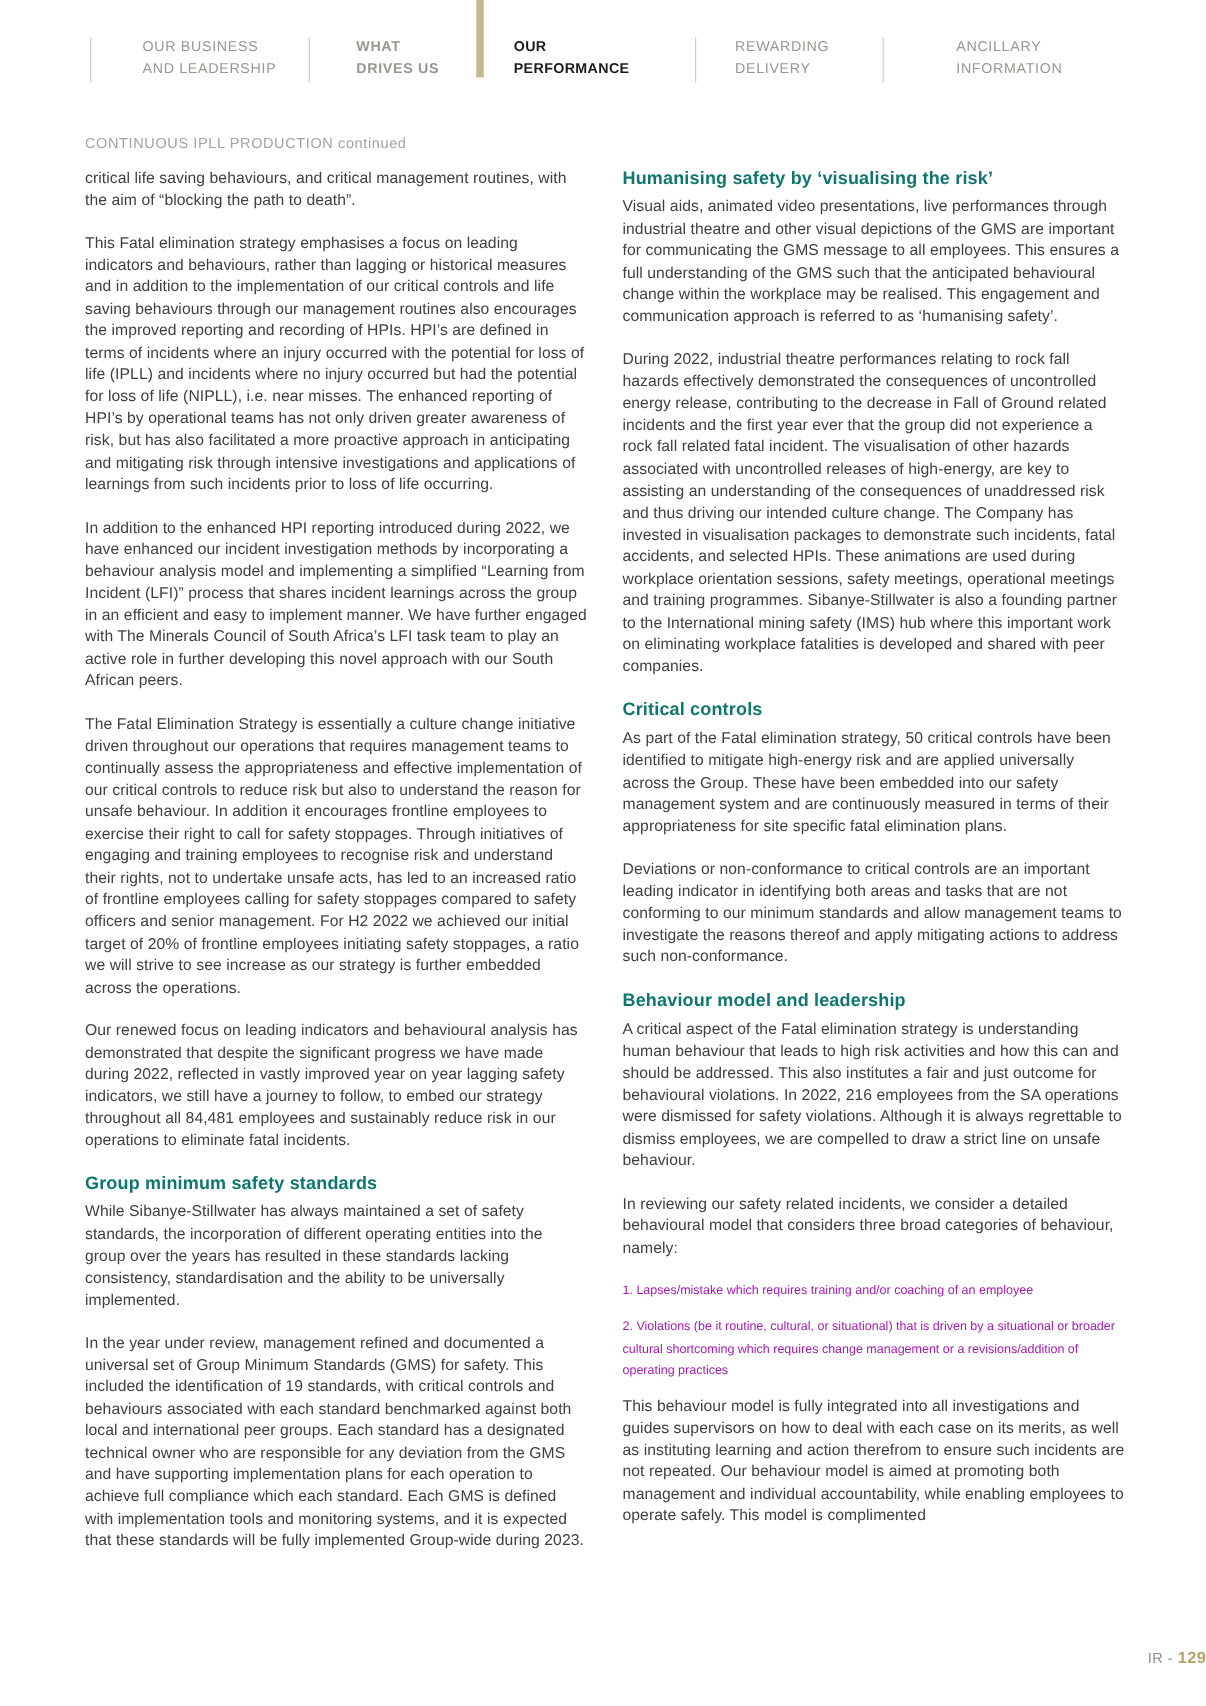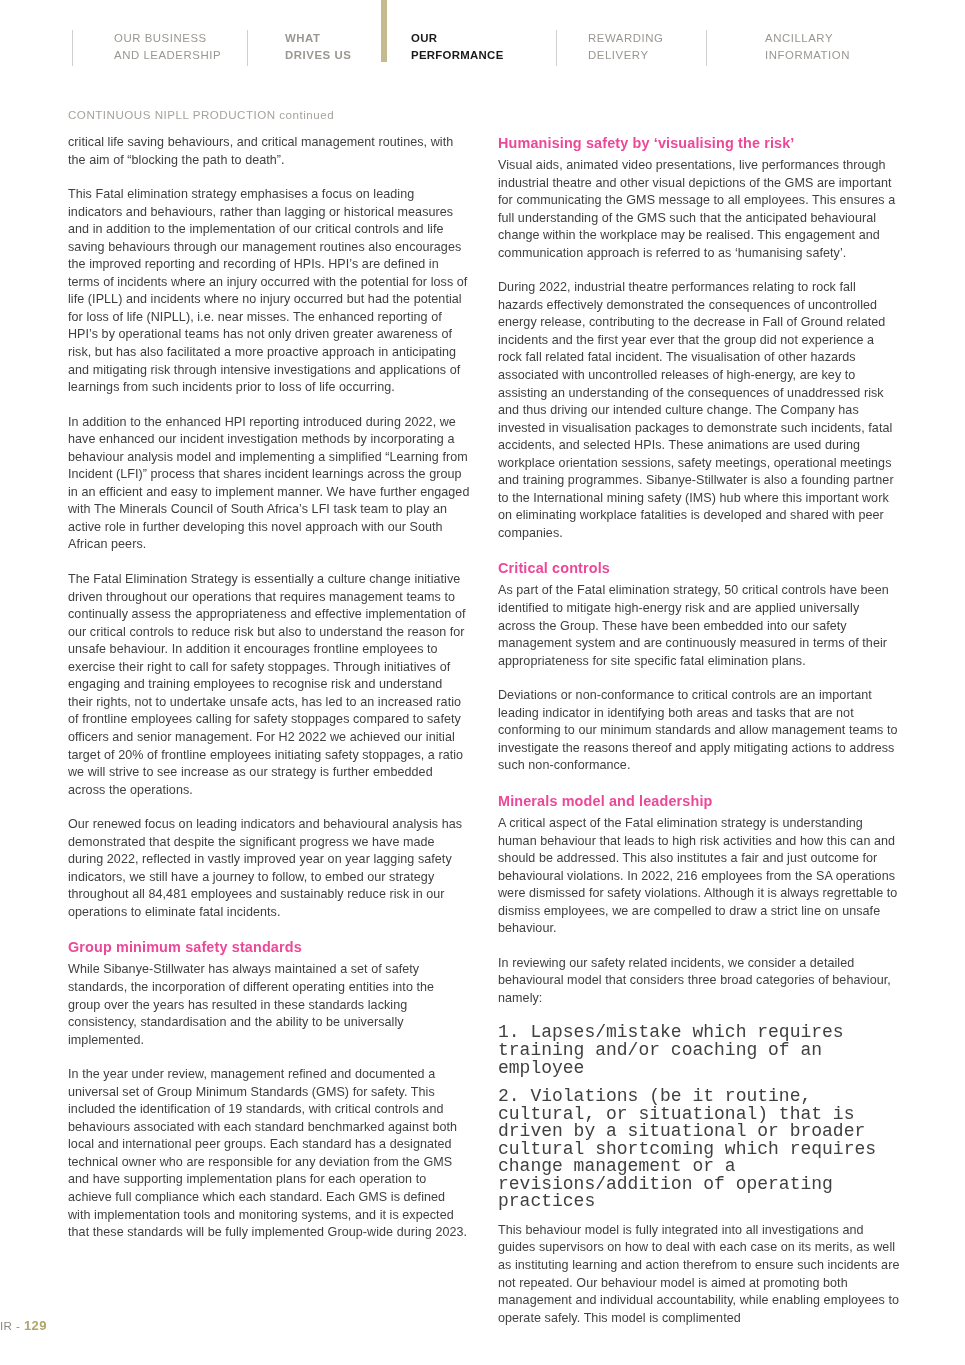--- a/index.html
+++ b/index.html
@@ -81,41 +81,40 @@
     font-size: 12.55px;
     line-height: 17.55px;
     color: #3f3f3f;
     letter-spacing: 0.005em;
   }
   h2.sec {
     margin: 7px 0 4px 0;
     font-size: 14.4px;
     line-height: 19px;
     font-weight: bold;
-    color: #ec4899;
+    color: #0f766e;
     letter-spacing: 0.01em;
   }
   h2.sec.first {
     margin-top: 0;
   }
   .listitem {
     margin: 0 0 11px 0;
-    font-size: 18px;
+    font-size: 10px;
     line-height: 17.55px;
-    color: #404040;
-    font-family: Liberation Mono, monospace;
+    color: #a21caf;
   }
 
   
   .footer {
     position: absolute;
     left: 0;
     top: 1318px;
     width: 965px;
-    text-align: left;
+    text-align: right;
     font-size: 11.6px;
     letter-spacing: 0.4px;
   }
   .footer .pre {
     color: #8d8a85;
   }
   .footer .num {
     color: #b3a469;
     font-weight: bold;
     font-size: 13px;
@@ -135,21 +134,21 @@
     <div class="nav-item" style="left: 285px; font-weight: bold;">WHAT
 DRIVES US</div>
     <div class="nav-item active" style="left: 411px;">OUR
 PERFORMANCE</div>
     <div class="nav-item" style="left: 588px;">REWARDING
 DELIVERY</div>
     <div class="nav-item" style="left: 737px; margin-left: 28px;">ANCILLARY
 INFORMATION</div>
   </div>
 
-<div class="eyebrow">CONTINUOUS NIPLL PRODUCTION continued</div>
+<div class="eyebrow">CONTINUOUS IPLL PRODUCTION continued</div>
 
 <div class="columns">
 
   <div class="col">
     <p class="body">critical life saving behaviours, and critical management routines, with the aim of “blocking the path to death”.</p>
     <p class="body">This Fatal elimination strategy emphasises a focus on leading indicators and behaviours, rather than lagging or historical measures and in addition to the implementation of our critical controls and life saving behaviours through our management routines also encourages the improved reporting and recording of HPIs. HPI’s are defined in terms of incidents where an injury occurred with the potential for loss of life (IPLL) and incidents where no injury occurred but had the potential for loss of life (NIPLL), i.e. near misses. The enhanced reporting of HPI’s by operational teams has not only driven greater awareness of risk, but has also facilitated a more proactive approach in anticipating and mitigating risk through intensive investigations and applications of learnings from such incidents prior to loss of life occurring.</p>
     <p class="body">In addition to the enhanced HPI reporting introduced during 2022, we have enhanced our incident investigation methods by incorporating a behaviour analysis model and implementing a simplified “Learning from Incident (LFI)” process that shares incident learnings across the group in an efficient and easy to implement manner. We have further engaged with The Minerals Council of South Africa’s LFI task team to play an active role in further developing this novel approach with our South African peers.</p>
     <p class="body">The Fatal Elimination Strategy is essentially a culture change initiative driven throughout our operations that requires management teams to continually assess the appropriateness and effective implementation of our critical controls to reduce risk but also to understand the reason for unsafe behaviour.  In addition it encourages frontline employees to exercise their right to call for safety stoppages. Through initiatives of engaging and training employees to recognise risk and understand their rights, not to undertake unsafe acts, has led to an increased ratio of frontline employees calling for safety stoppages compared to safety officers and senior management. For H2 2022 we achieved our initial target of 20% of frontline employees initiating safety stoppages, a ratio we will strive to see increase as our strategy is further embedded across the operations.</p>
     <p class="body">Our renewed focus on leading indicators and behavioural analysis has demonstrated that despite the significant progress we have made during 2022, reflected in vastly improved year on year lagging safety indicators, we still have  a journey to follow, to embed our strategy throughout all 84,481 employees and sustainably reduce risk in our operations to eliminate fatal incidents.</p>
 
@@ -160,21 +159,21 @@
 
   <div class="col">
     <h2 class="sec first">Humanising safety by ‘visualising the risk’</h2>
     <p class="body">Visual aids, animated video presentations, live performances through industrial theatre and other visual depictions of the GMS are important for communicating the GMS message to all employees.  This ensures a full understanding of the GMS such that the anticipated behavioural change within the workplace may be realised. This engagement and communication approach is referred to as ‘humanising safety’.</p>
     <p class="body">During 2022, industrial theatre performances relating to rock fall hazards effectively demonstrated the consequences of uncontrolled energy release, contributing to the decrease in Fall of Ground related incidents and the first year ever that the group did not experience a rock fall related fatal incident. The visualisation of other hazards associated with uncontrolled releases of high-energy, are key to assisting an understanding of the consequences of unaddressed risk and thus driving our intended culture change. The Company has invested in visualisation packages to demonstrate such incidents, fatal accidents, and selected HPIs. These animations are used during workplace orientation sessions, safety meetings, operational meetings and training programmes. Sibanye-Stillwater is also a founding partner to the International mining safety (IMS) hub where this important work on eliminating workplace fatalities is developed and shared with peer companies.</p>
 
     <h2 class="sec">Critical controls</h2>
     <p class="body">As part of the Fatal elimination strategy, 50 critical controls have been identified to mitigate high-energy risk and are applied universally across the Group. These have been embedded into our safety management system and are continuously measured in terms of their appropriateness for site specific fatal elimination plans.</p>
     <p class="body">Deviations or non-conformance to critical controls are an important leading indicator in identifying both areas and tasks that are not conforming to our minimum standards and allow management teams to investigate the reasons thereof and apply mitigating actions to address such non-conformance.</p>
 
-    <h2 class="sec">Minerals model and leadership</h2>
+    <h2 class="sec">Behaviour model and leadership</h2>
     <p class="body">A critical aspect of the Fatal elimination strategy is understanding human behaviour that leads to high risk activities and how this can and should be addressed. This also institutes a fair and just outcome for behavioural violations. In 2022, 216 employees from the SA operations were dismissed for safety violations. Although it is always regrettable to dismiss employees, we are compelled to draw a strict line on unsafe behaviour.</p>
     <p class="body">In reviewing our safety related incidents, we consider a detailed behavioural model that considers three broad categories of behaviour, namely:</p>
 
     <p class="listitem">1. Lapses/mistake which requires training and/or coaching of an employee</p>
     <p class="listitem">2. Violations (be it routine, cultural, or situational) that is driven by a situational or broader cultural shortcoming which requires change management or a revisions/addition of operating practices</p>
 
     <p class="body">This behaviour model is fully integrated into all investigations and guides supervisors on how to deal with each case on its merits, as well as instituting learning and action therefrom to ensure such incidents are not repeated. Our behaviour model is aimed at promoting both management and individual accountability, while enabling employees to operate safely. This model is complimented</p>
   </div>
 
 </div>

